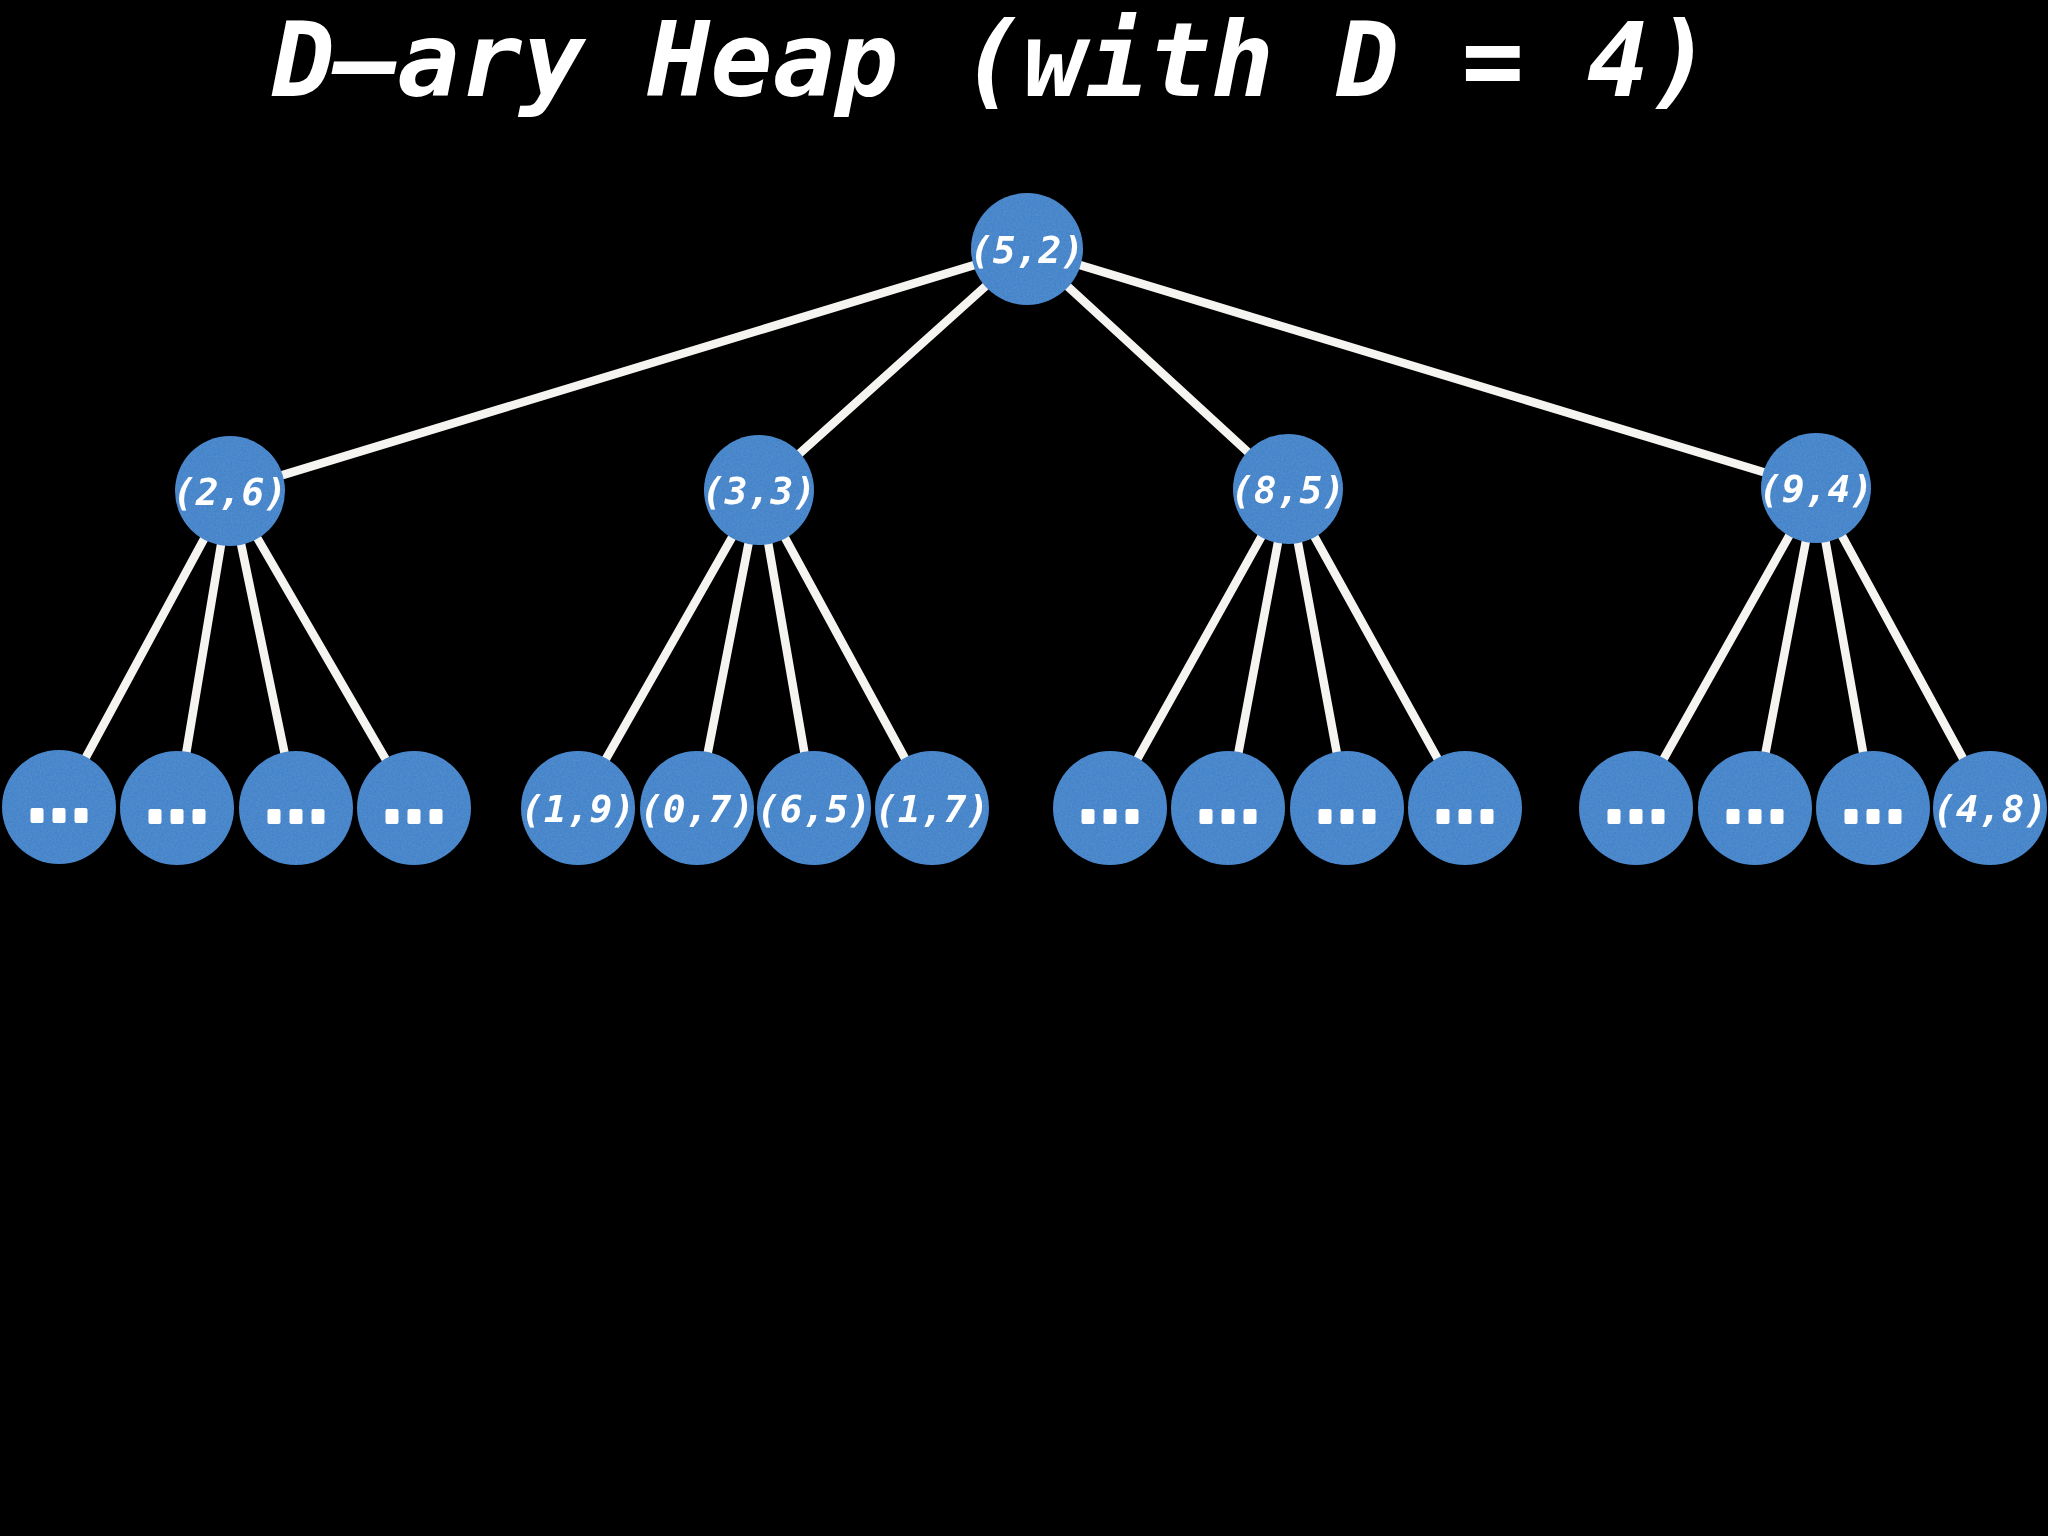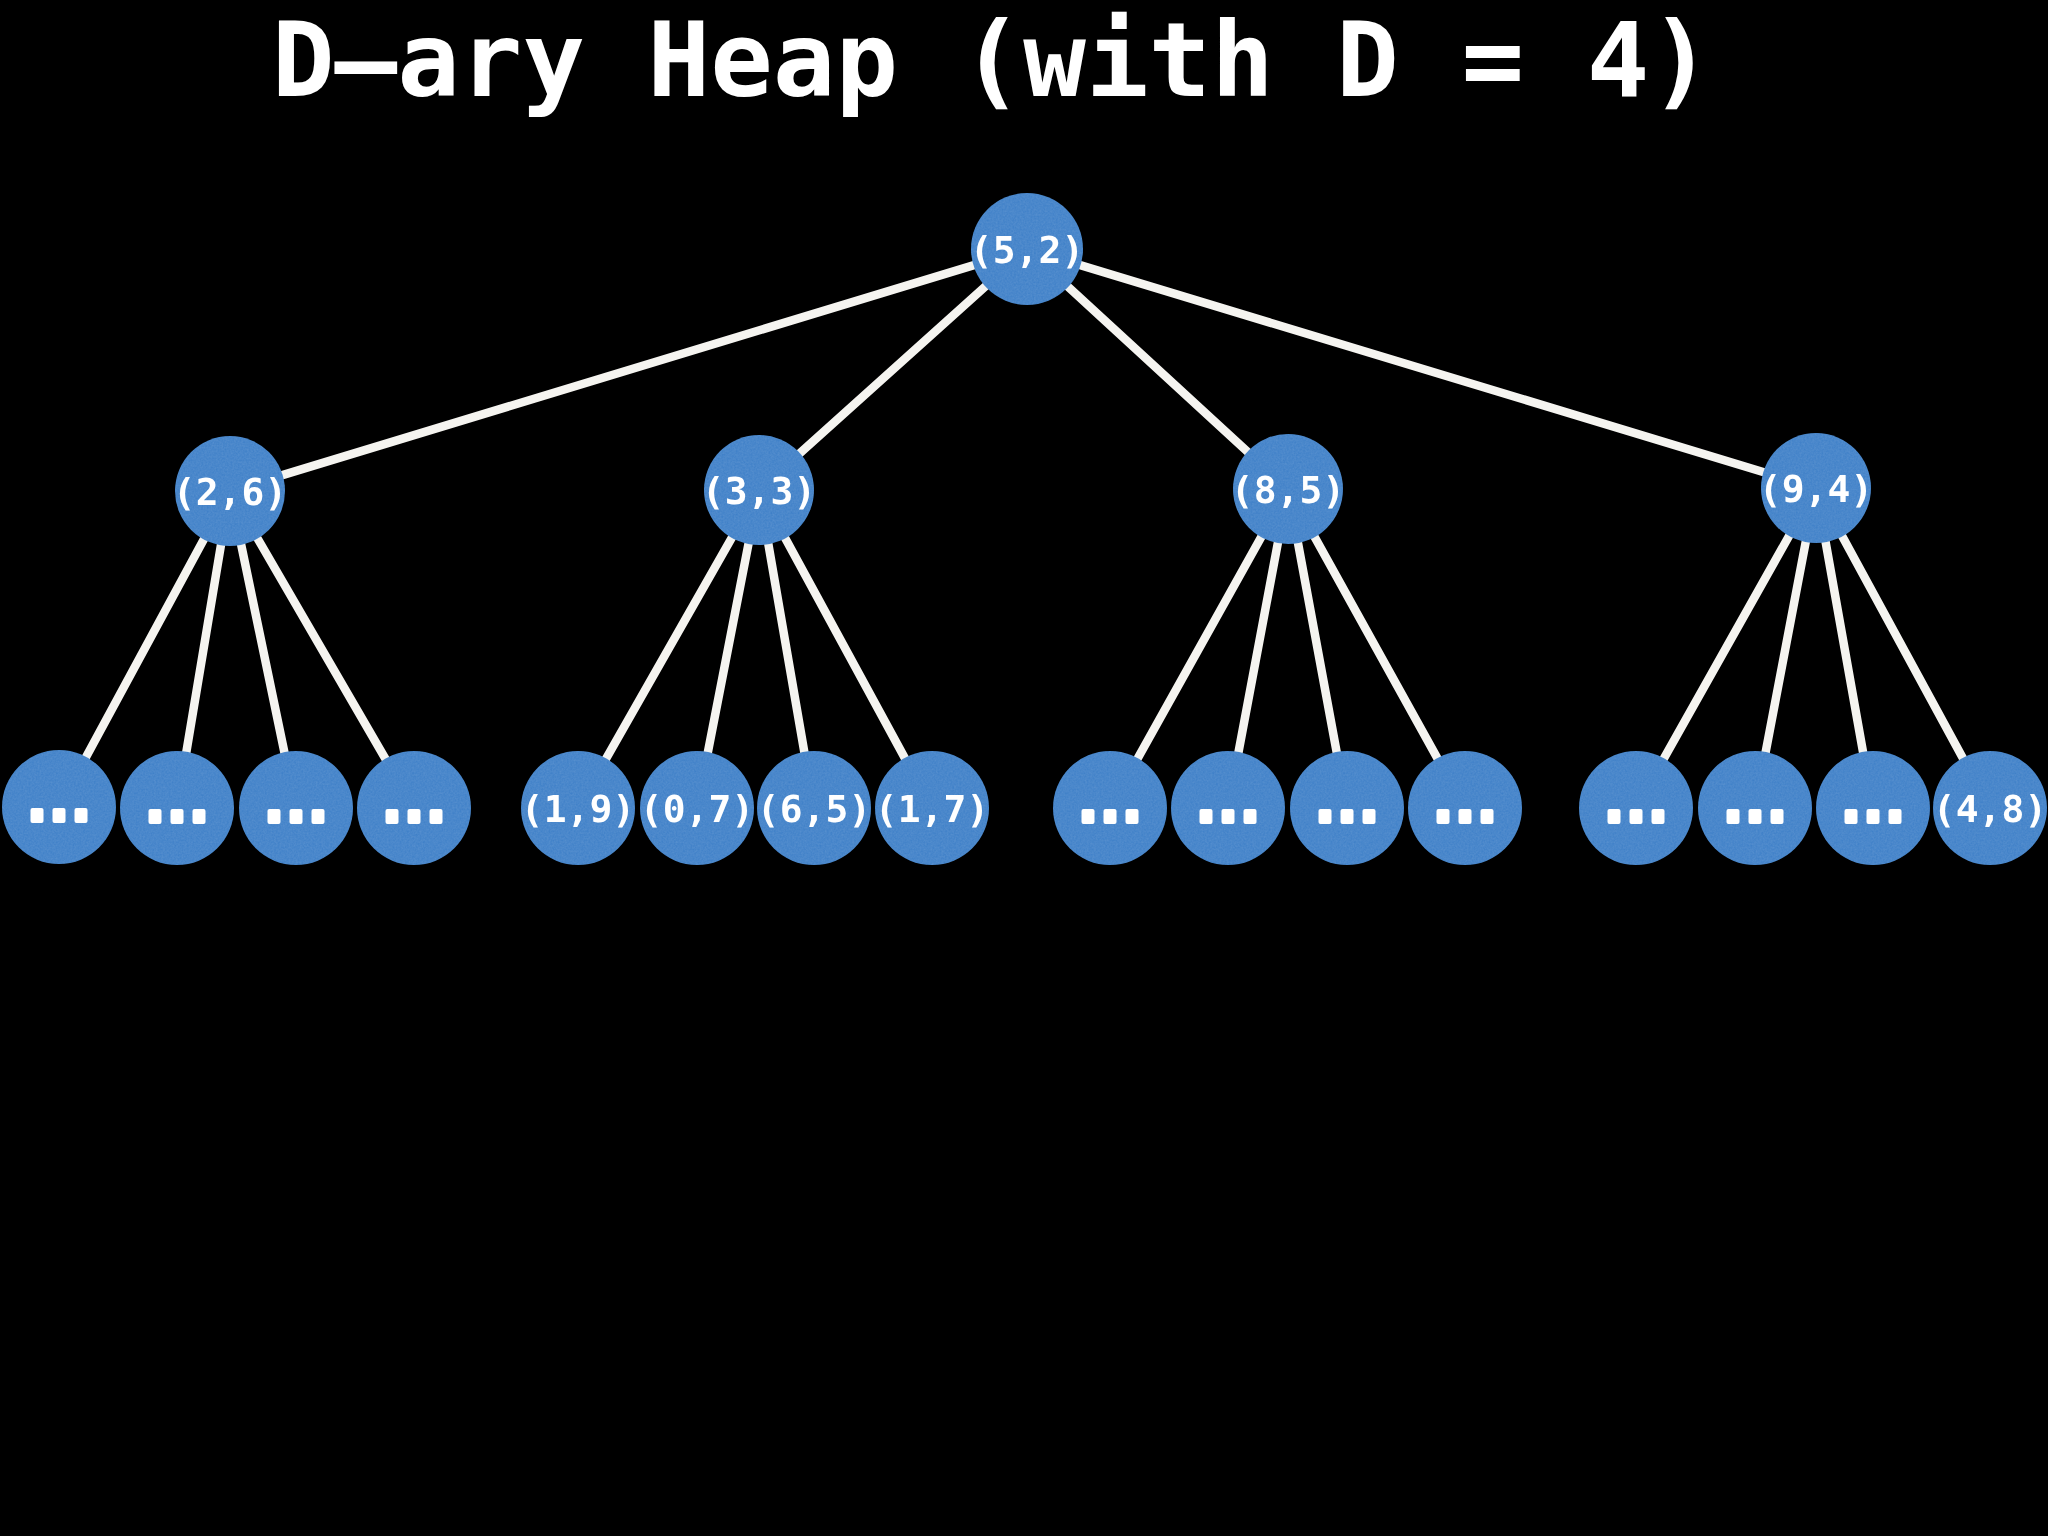--- a/index.html
+++ b/index.html
@@ -9,20 +9,21 @@
     height: 1536px;
     background: var(--bg, #000000);
     overflow: hidden;
   }
   .stage {
     position: relative;
     width: 1661px;
     height: 1536px;
     background: var(--bg, #000000);
     font-family: "DejaVu Sans Mono", "Liberation Mono", monospace;
+    font-style: italic;
   }
   svg { display: block; }
   .page-title {
     font-family: "DejaVu Sans Mono", "Liberation Mono", monospace;
     font-weight: bold;
     font-size: 104px;
     fill: var(--label, #ffffff);
     text-anchor: middle;
   }
   .edge {

